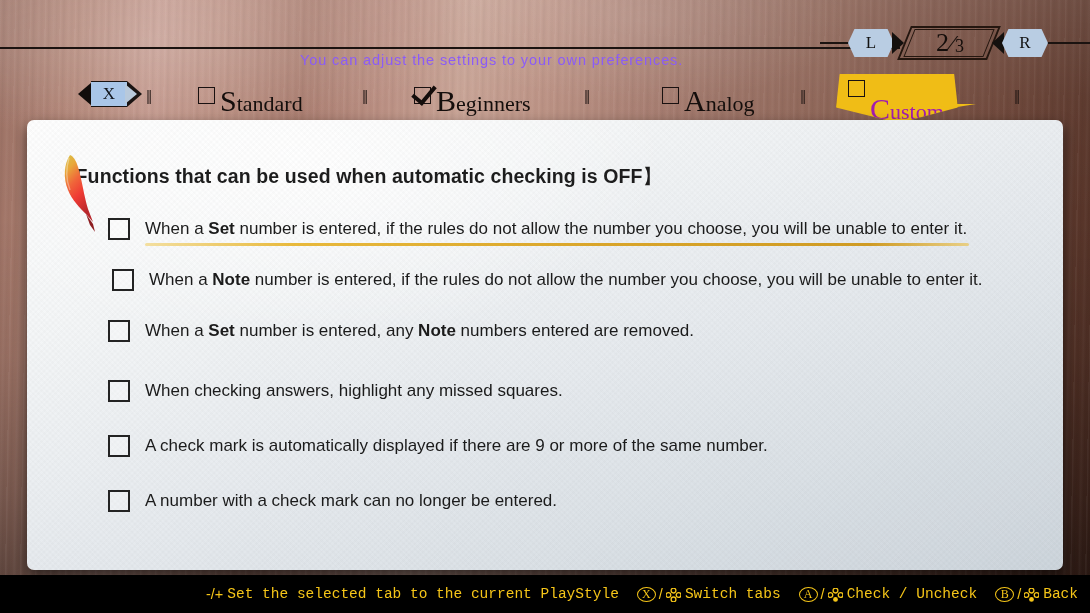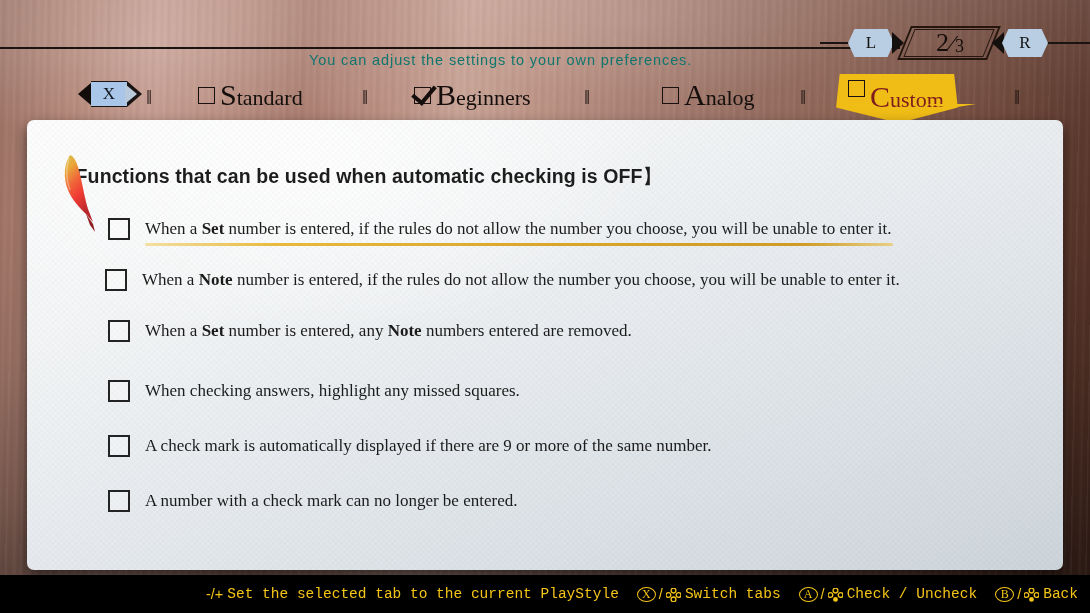--- a/index.html
+++ b/index.html
@@ -70,24 +70,24 @@
   }
   .title-text .arrow { font-size: 30px; vertical-align: 6px; padding: 0 4px; }
   .title-text .seg2 { padding-left: 2px; }
 
   .title-rule {
     position: absolute; left: 0; top: 47px; width: 900px; height: 2px;
     background: #1b1310;
   }
 
   .subtitle {
-    position: absolute; left: 309px; top: 52px;
+    position: absolute; left: 300px; top: 52px;
     font-size: 14.5px;
     letter-spacing: 0.9px;
-    color: #0f766e;
+    color: #8b5cf6;
     white-space: nowrap;
   }
 
   
   .pager { position: absolute; left: 848px; top: 26px; width: 200px; height: 34px; }
   .pager .hexbtn {
     position: absolute; top: 3px;
     width: 46px; height: 28px;
     background: #b9cde3;
     clip-path: polygon(14% 0%, 86% 0%, 100% 50%, 86% 100%, 14% 100%, 0% 50%);
@@ -178,33 +178,33 @@
   }
 
   .tab {
     position: absolute; top: 4px; height: 38px;
     display: flex; align-items: center; gap: 5px;
     padding: 0 6px;
     font-family: "Liberation Serif", serif;
     color: #140e0c;
     white-space: nowrap;
   }
-  .tab .tlabel { font-size: 22px; }
+  .tab .tlabel { font-size: 22px; margin-top: 12px; }
   .tab .tlabel .c1 { font-size: 30px; }
 
   .tab.active {
     background: #f0bd16;
     clip-path: polygon(3% 0%, 97% 0%, 100% 70%, 55% 100%, 48% 100%, 0% 70%);
     padding: 0 14px 6px 12px;
     top: 2px; height: 48px;
     align-items: flex-start;
     padding-top: 6px;
     box-shadow: 0 2px 6px rgba(0,0,0,0.45);
   }
-  .tab.active .tlabel { color: #7f1d1d; }
+  .tab.active .tlabel { color: #a21caf; }
   .tab-underbar {
     position: absolute; left: 926px; top: 104px;
     width: 50px; height: 4px; background: #f0bd16;
     clip-path: polygon(0 0, 100% 0, 50% 100%);
     z-index: 6;
   }
 
   .cbox {
     width: 17px; height: 17px;
     border: 1.6px solid #191110;
@@ -252,21 +252,20 @@
     letter-spacing: 0.1px;
   }
   .section-head .brk { font-weight: normal; }
 
   .rows { position: absolute; left: 0; top: 0; width: 100%; }
 
   .row {
     position: absolute;
     display: flex; align-items: flex-start; gap: 15px;
     white-space: nowrap;
-    font-family: Liberation Serif, serif;
   }
   .row .rbox {
     width: 22px; height: 22px;
     border: 2.2px solid #232323;
     background: rgba(255,255,255,0.25);
     flex: 0 0 auto;
     margin-top: 2px;
   }
   .row .rtext {
     font-size: 17px;
@@ -404,21 +403,21 @@
     <span class="brk">【</span><span>Functions that can be used when automatic checking is OFF</span><span class="brk">】</span>
   </div>
 
   <div class="rows">
 
     <div class="row selected" style="left:108px; top:216px">
       <span class="rbox"></span>
       <span class="rtext"><span>When a </span><b>Set</b><span> number is entered, if the rules do not allow the number you choose, you will be unable to enter it.</span></span>
     </div>
 
-    <div class="row" style="left:105px; top:267px">
+    <div class="row" style="left:112px; top:267px">
       <span class="rbox"></span>
       <span class="rtext"><span>When a </span><b>Note</b><span> number is entered, if the rules do not allow the number you choose, you will be unable to enter it.</span></span>
     </div>
 
     <div class="row" style="left:108px; top:318px">
       <span class="rbox"></span>
       <span>
         <span class="rtext"><span>When a </span><b>Set</b><span> number is entered, any </span><b>Note</b><span> numbers entered are removed.</span></span>
       </span>
     </div>

